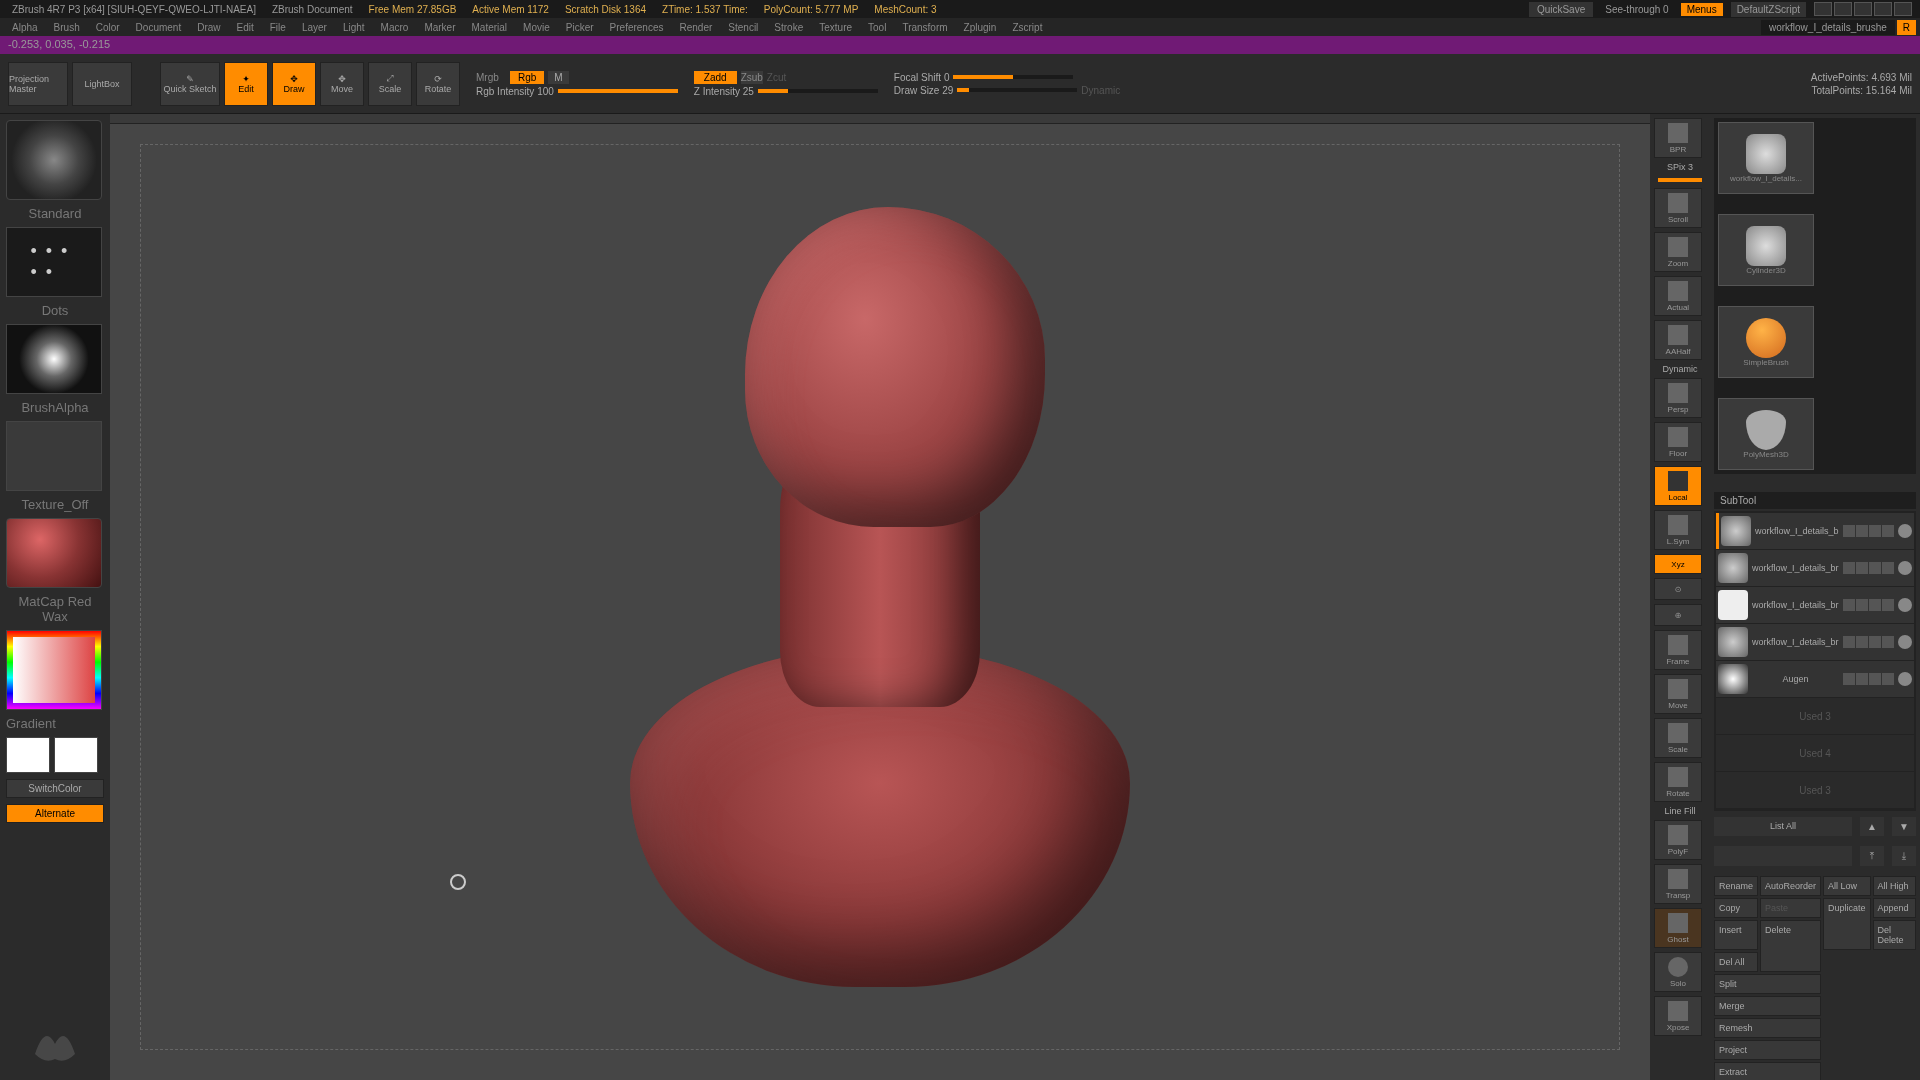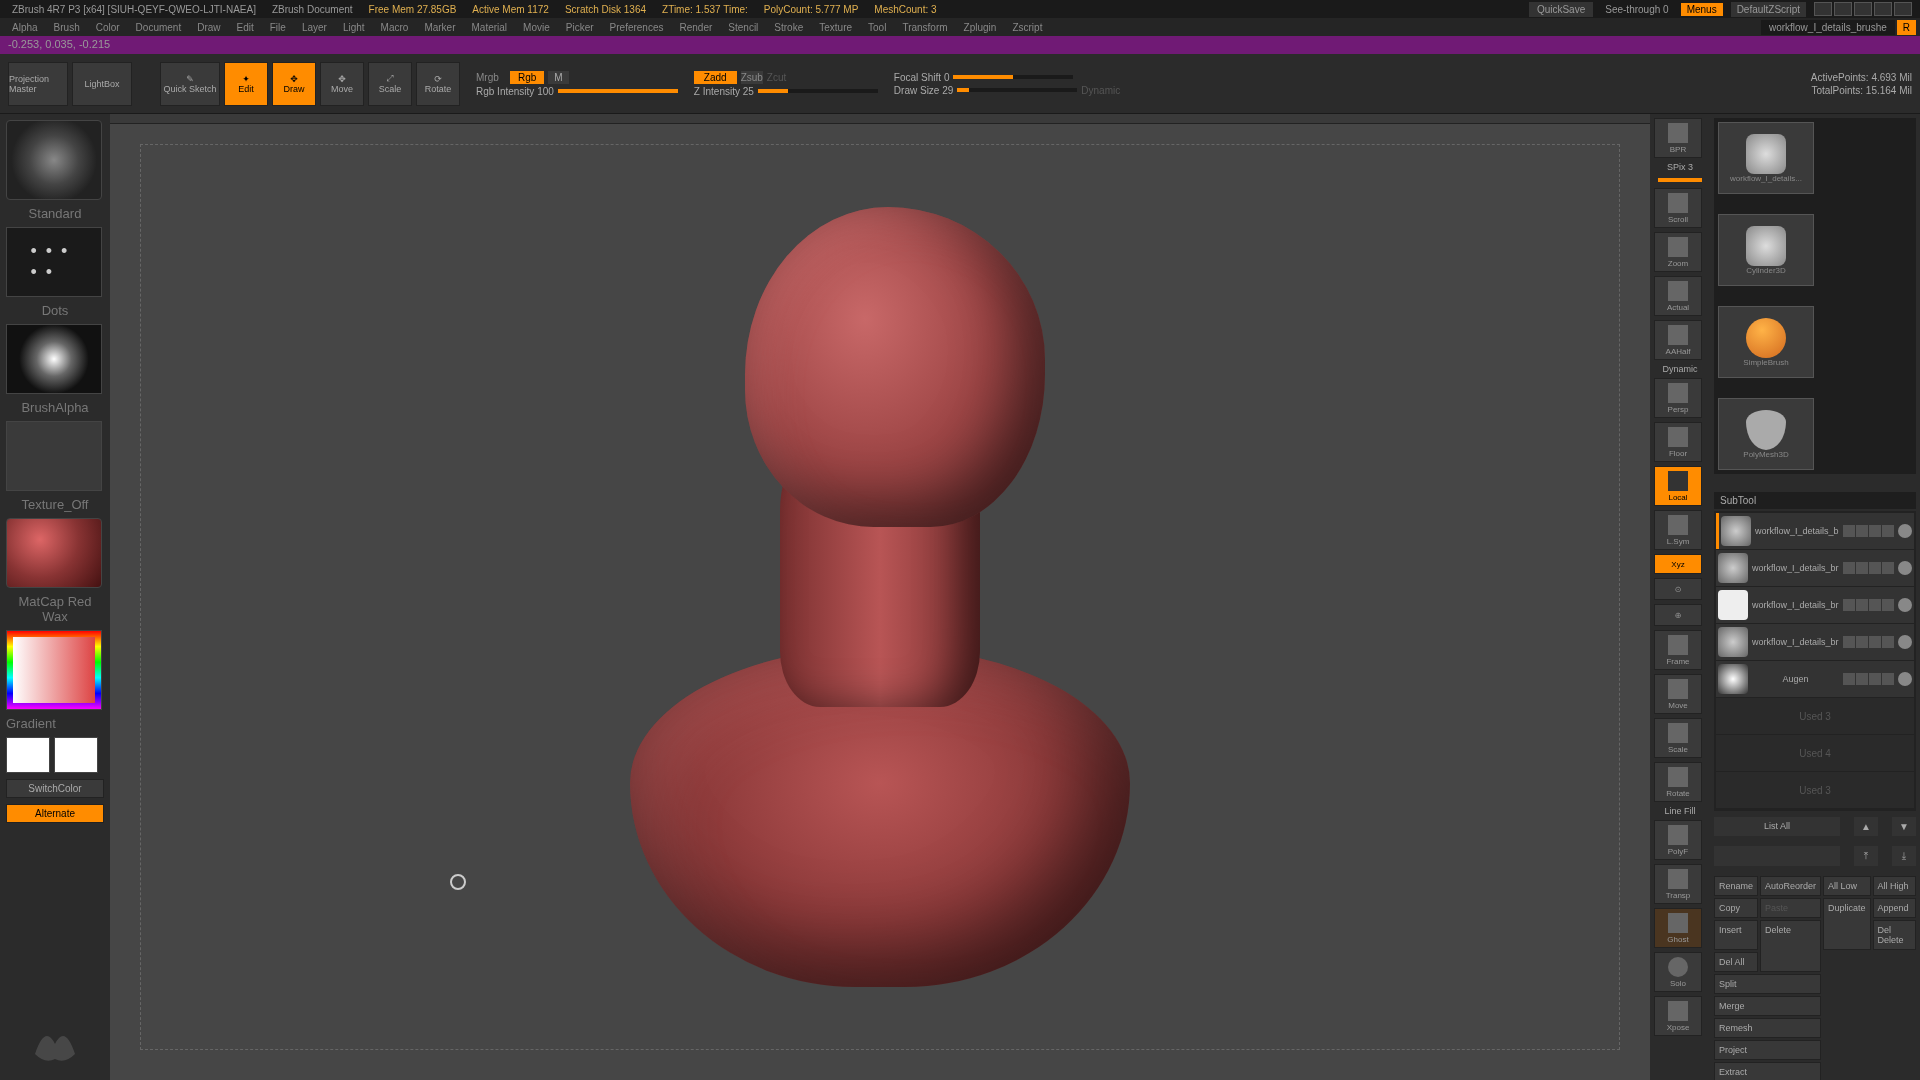--- a/index.html
+++ b/index.html
@@ -85,21 +85,21 @@
 .subtool-row.active { border-left: 3px solid #ff8c00; }
 .subtool-row .thumb { width: 30px; height: 30px; background: radial-gradient(circle, #ccc, #666); border-radius: 4px; }
 .subtool-row .name { flex: 1; font-size: 9px; color: #aaa; overflow: hidden; }
 .subtool-row .icons { display: flex; gap: 1px; }
 .subtool-row .ic { width: 12px; height: 12px; background: #555; }
 .subtool-row .eye { width: 14px; height: 14px; background: #888; border-radius: 50%; }
 .btn-grid { display: grid; grid-template-columns: 1fr 1fr 1fr 1fr; gap: 2px; margin-top: 4px; }
 .btn-grid .b { background: #383838; padding: 4px; font-size: 9px; color: #aaa; text-align: left; border: 1px solid #222; cursor: pointer; }
 .btn-grid .b.full { grid-column: 1/3; }
 .btn-grid .b.dim { color: #555; }
-.list-all { display: flex; gap: 14px; margin: 4px 0; }
+.list-all { display: flex; gap: 8px; margin: 4px 0; }
 .list-all .la { flex: 1; background: #333; padding: 4px; font-size: 9px; color: #aaa; text-align: center; }
 .list-all .arr { width: 24px; background: #333; text-align: center; padding: 4px; color: #aaa; }
 .section-list { background: #222; }
 .section-list .item { padding: 4px 8px; font-size: 10px; color: #aaa; border-bottom: 1px solid #1a1a1a; cursor: pointer; }
 </style>
 </head>
 <body>
 
 <div class="titlebar">
   <span class="seg">ZBrush 4R7 P3 [x64] [SIUH-QEYF-QWEO-LJTI-NAEA]</span>

